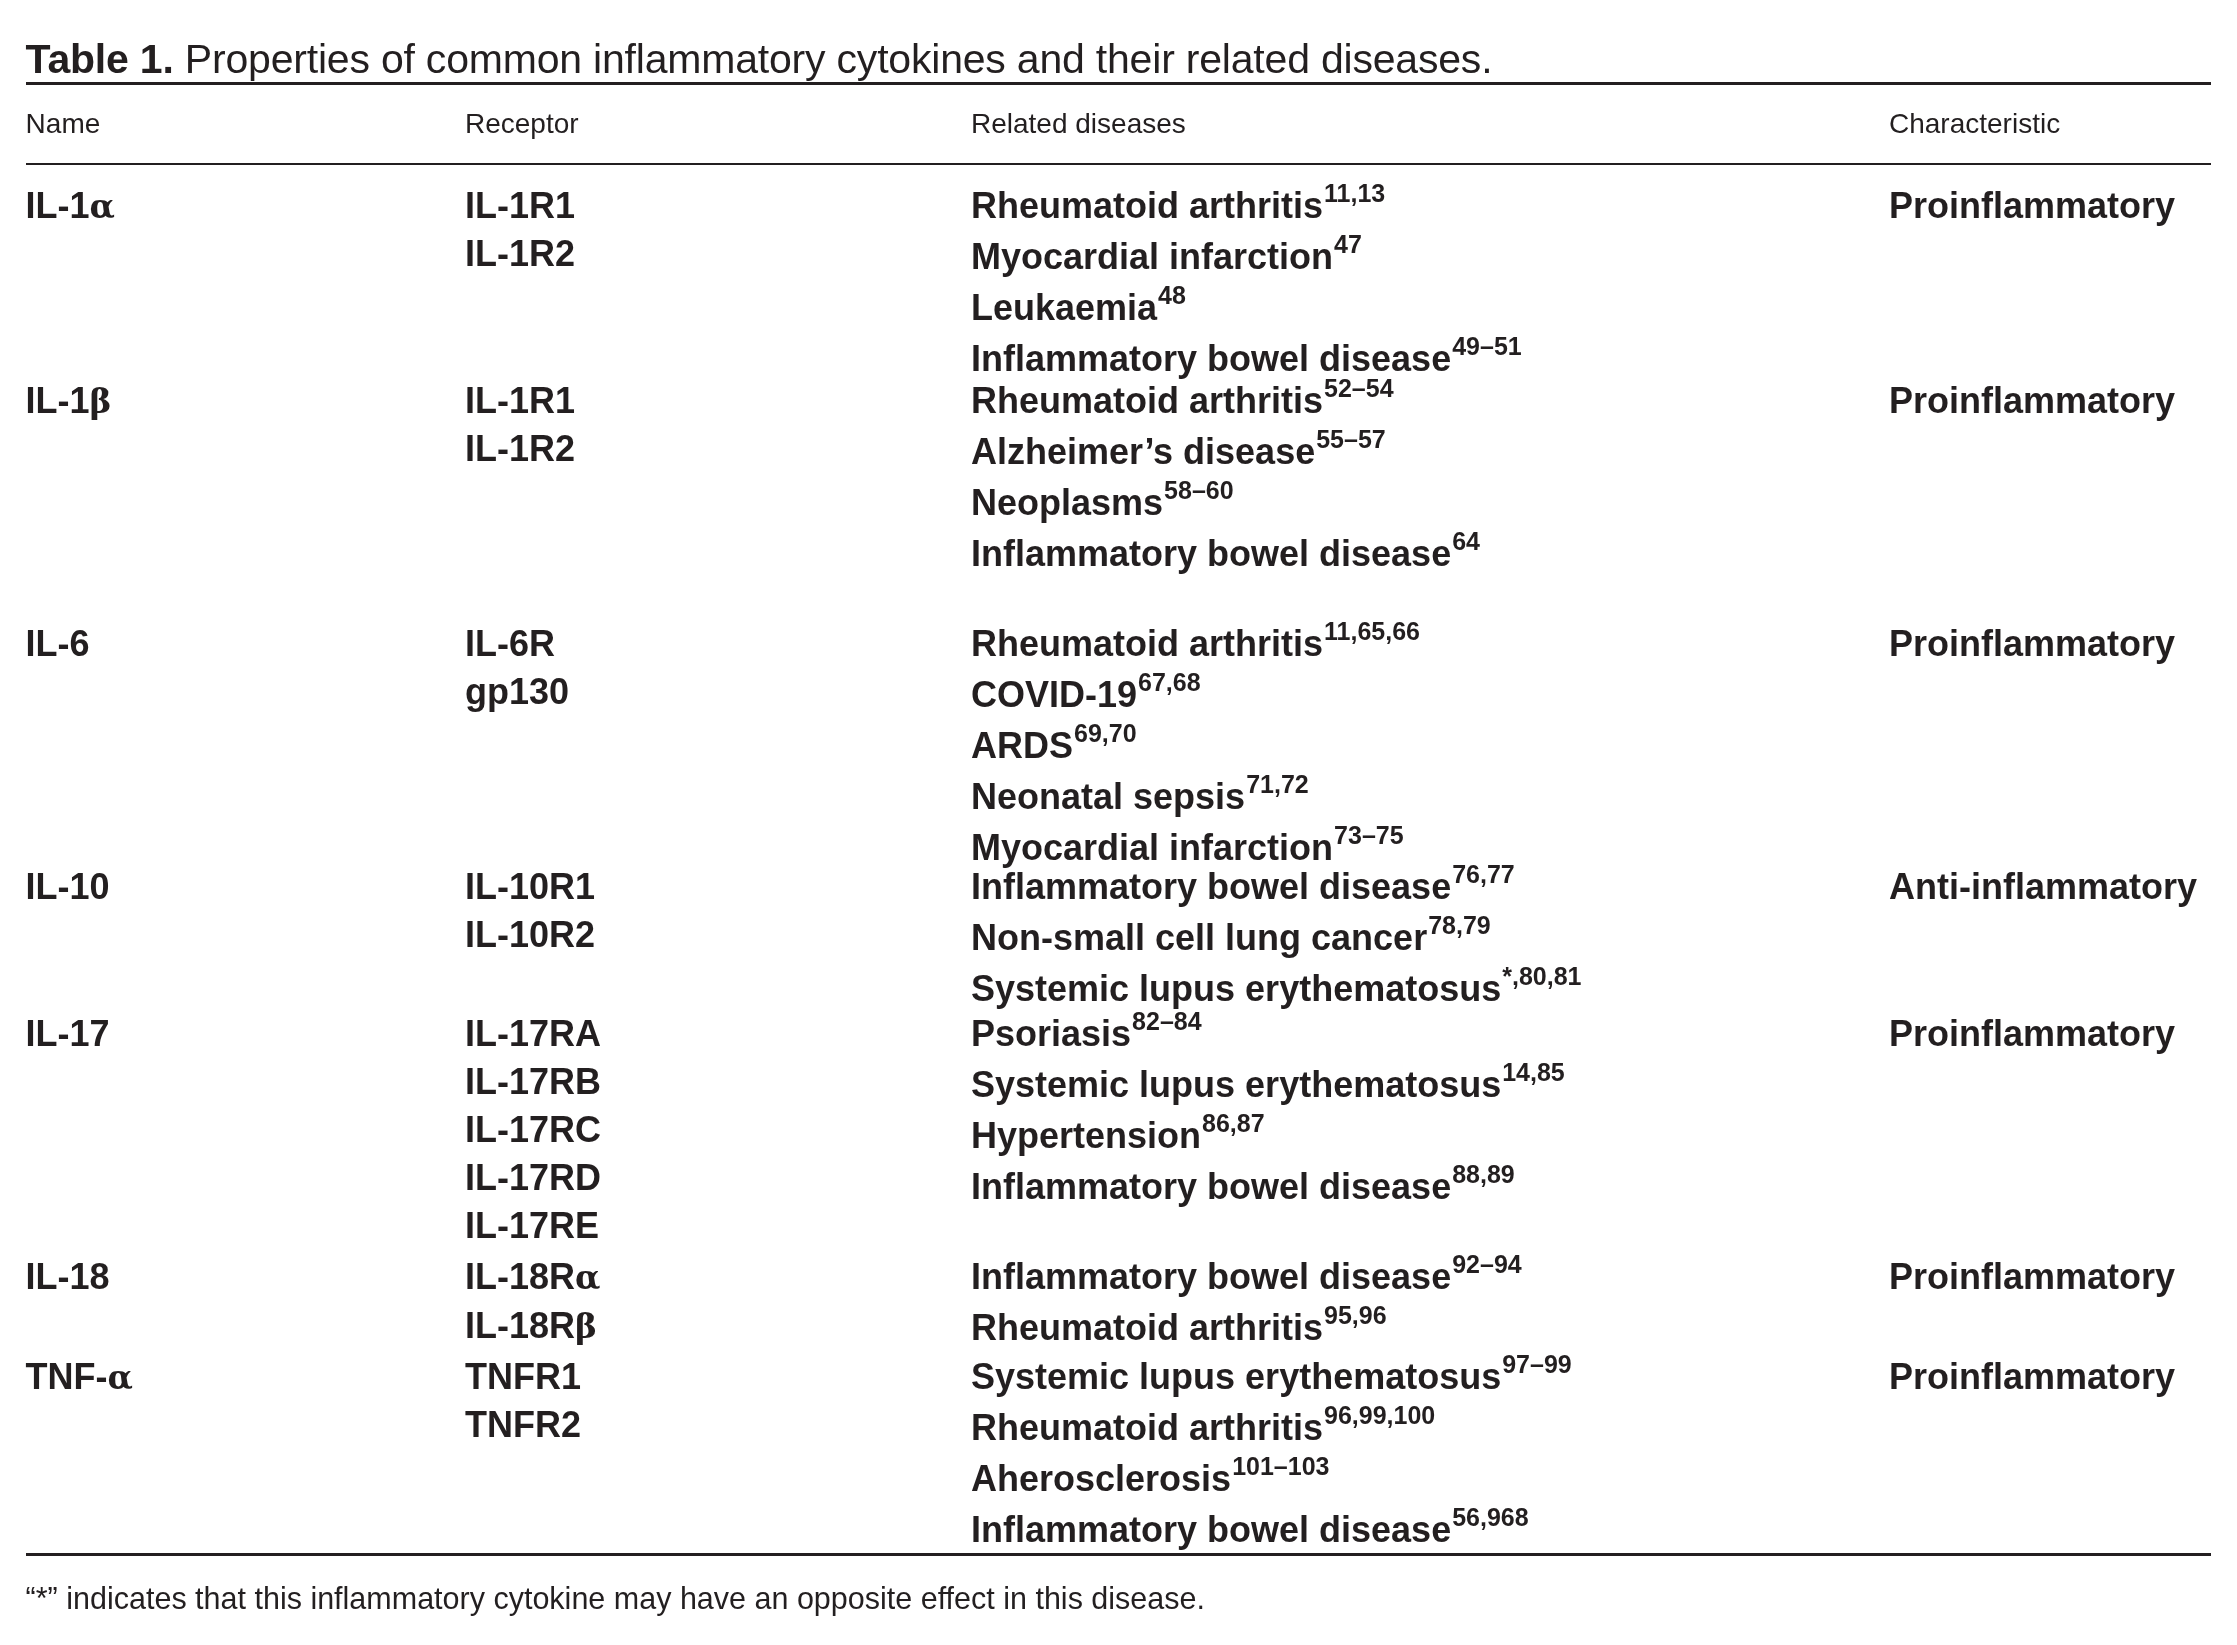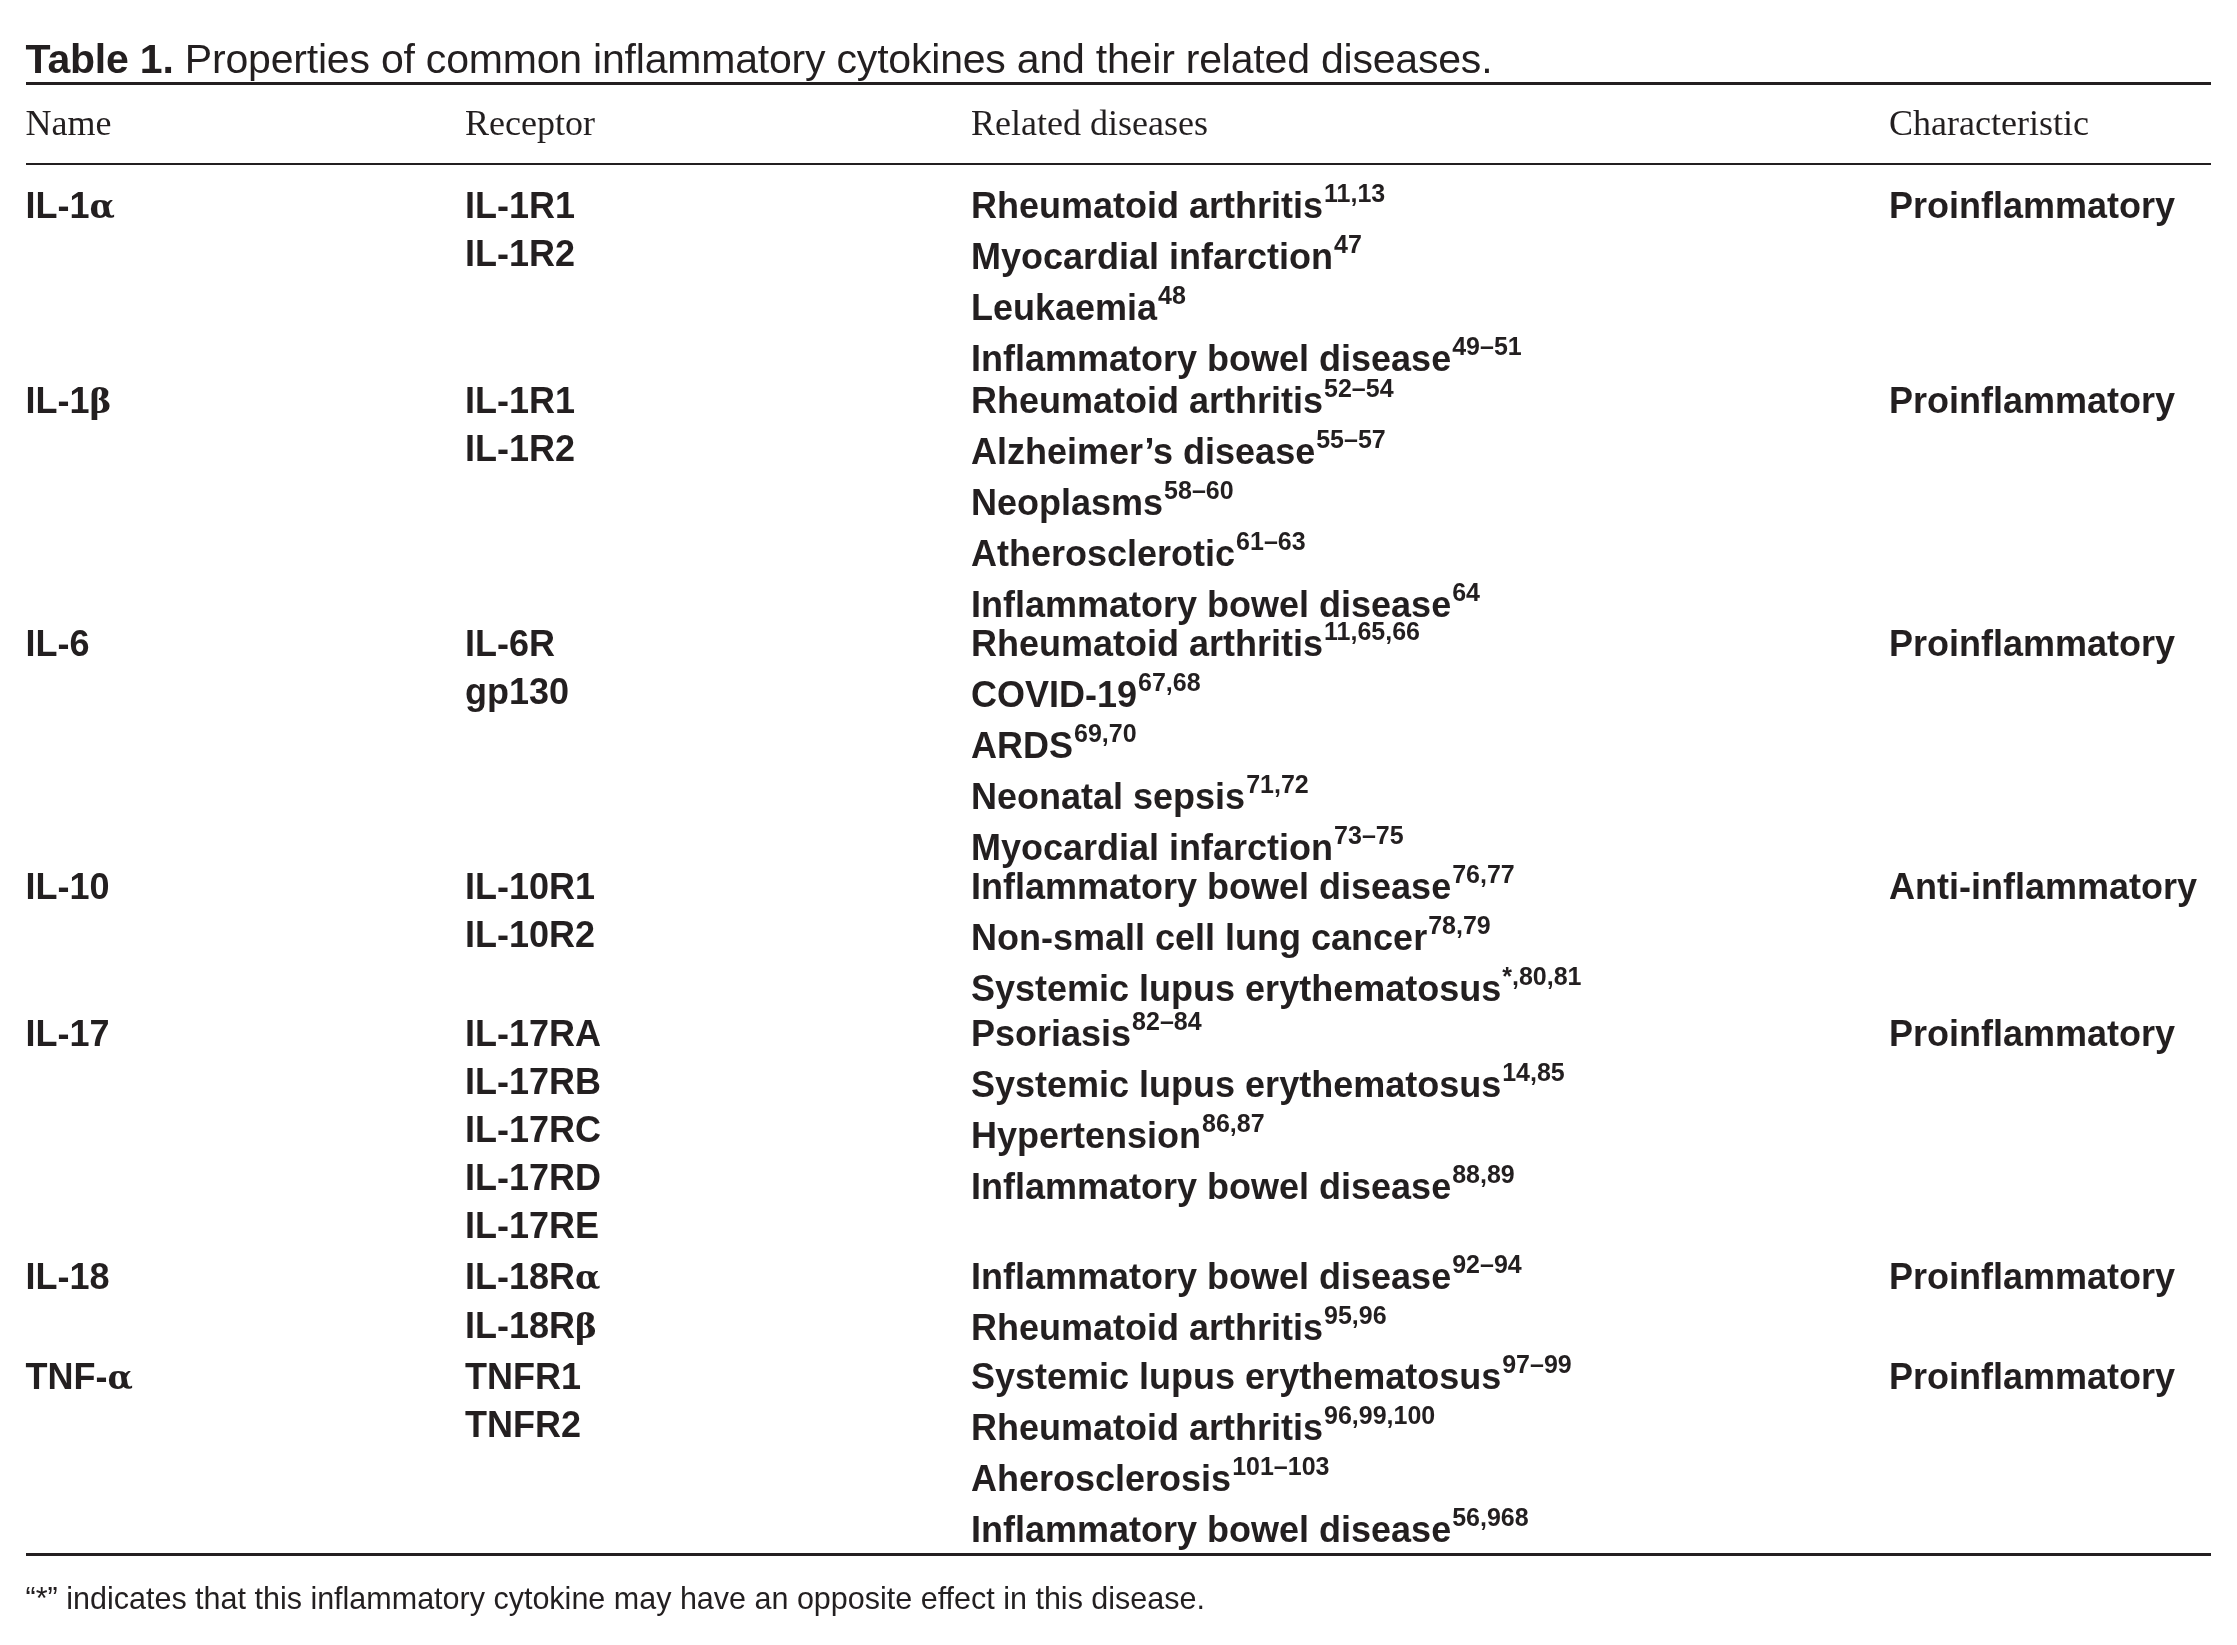--- a/index.html
+++ b/index.html
@@ -10,21 +10,21 @@
   }
   .caption {
     position: absolute; left: 25.6px; top: 17.7px;
     font-size: 41px; line-height: 47px; letter-spacing: -0.2px; margin-top: 18px;
   }
   .caption .lbl { font-weight: bold; }
   .rule-top { position: absolute; left: 25.6px; right: 25.6px; top: 82px; height: 3px; background: #231f20; }
   .rule-head { position: absolute; left: 25.6px; right: 25.6px; top: 163px; height: 2px; background: #231f20; }
   .rule-bottom { position: absolute; left: 25.6px; right: 25.6px; top: 1553px; height: 3px; background: #231f20; }
 
-  .hdr { position: absolute; top: 99px; font-size: 36px; line-height: 49px; font-family: Liberation Serif, serif; }
+  .hdr { position: absolute; top: 99px; font-size: 28px; line-height: 49px; }
   .col-name { left: 25.6px; }
   .col-rec { left: 465px; }
   .col-dis { left: 971px; }
   .col-char { left: 1889px; }
 
   .group { position: absolute; left: 0; right: 0; }
   .cell { position: absolute; top: 0; font-size: 36px; line-height: 48px; font-weight: bold; }
   .line { display: block; white-space: nowrap; }
   .sup { font-size: 25px; position: relative; top: -15.8px; margin-left: 1px; }
   .greek { font-family: "DejaVu Serif", serif; font-size: 33px; }
@@ -69,21 +69,20 @@
     <div class="group" style="top: 377px;">
       <div class="cell col-name">IL-1<span class="greek">β</span></div>
       <div class="cell col-rec">
         <span class="line">IL-1R1</span>
         <span class="line">IL-1R2</span>
       </div>
       <div class="cell col-dis">
         <span class="line"><span>Rheumatoid arthritis</span><span class="sup">52–54</span></span>
         <span class="line"><span>Alzheimer’s disease</span><span class="sup">55–57</span></span>
         <span class="line"><span>Neoplasms</span><span class="sup">58–60</span></span>
-        <span class="line"><span>Atherosclerotic</span><span class="sup">61–63</span></span>
         <span class="line"><span>Inflammatory bowel disease</span><span class="sup">64</span></span>
       </div>
       <div class="cell col-char">Proinflammatory</div>
     </div>
     <div class="group" style="top: 620px;">
       <div class="cell col-name">IL-6</div>
       <div class="cell col-rec">
         <span class="line">IL-6R</span>
         <span class="line">gp130</span>
       </div>

